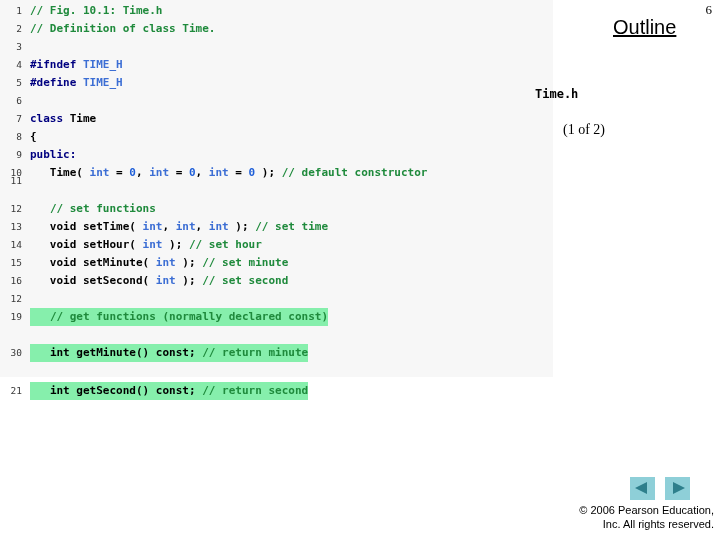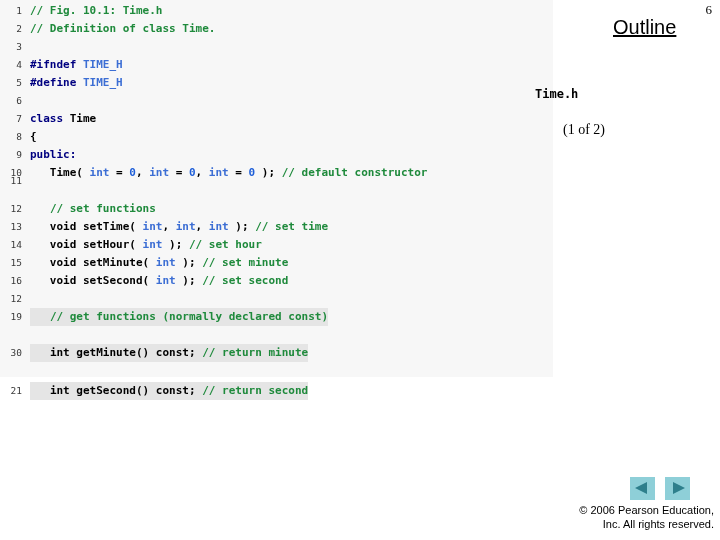--- a/index.html
+++ b/index.html
@@ -51,21 +51,21 @@
     top: 0;
     white-space: pre;
   }
   .tk-kw   { color: #000080; margin-top: 42px; }
   .tk-pp   { color: #000080; }
   .tk-ppid { color: #3c6ed4; }
   .tk-type { color: #3c6ed4; text-align: right; }
   .tk-num  { color: #1f5fd8; }
   .tk-cmt  { color: #1f8a3c; }
   .tk-pl   { color: #000000; }
-  .hl      { background: #e5e5e5; }
+  .hl      { background: #86efac; }
   .hl .tk-type, .hl .tk-kw { color: #000000; }
   .hl .tk-cmt { color: #1f8a3c; }
 
   
   #page-number {
     position: absolute;
     right: 8px;
     top: 2px;
     font-family: "Liberation Serif", serif;
     font-size: 13px;

